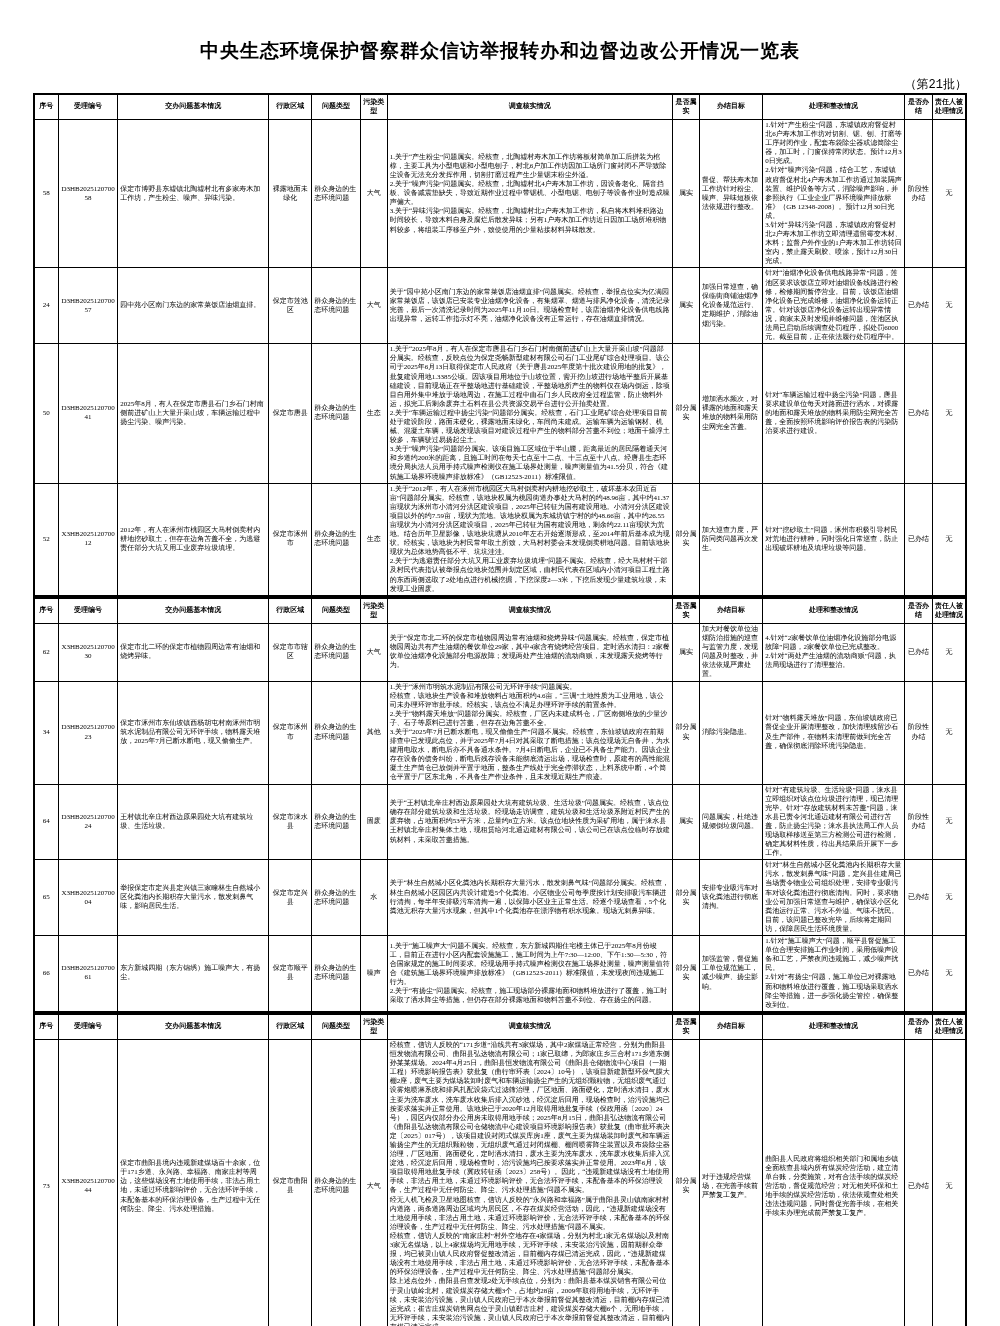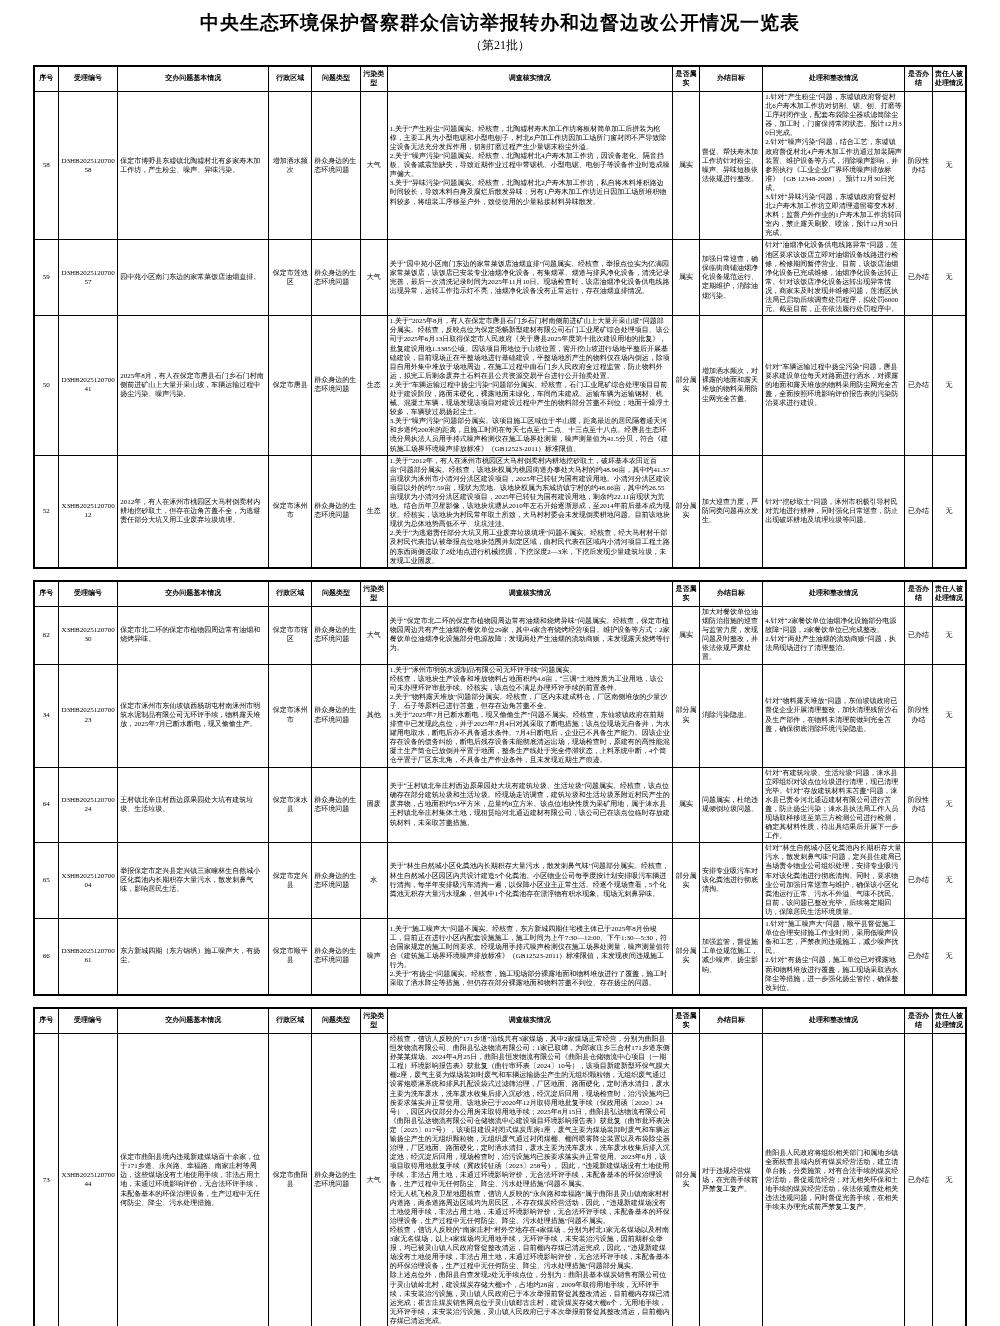--- a/index.html
+++ b/index.html
@@ -11,31 +11,33 @@
     background:#ffffff;
     color:#000;
     font-family:"Liberation Serif", serif;
   }
   .title{
     text-align:center;
     font-size:19px;
     font-weight:bold;
     letter-spacing:1px;
     line-height:1.2;
+    margin-top:28px;
   }
   .subtitle{
-    text-align:center;
+    text-align:right;
     font-size:12px;
-    margin-top:2px;
+    margin-top:13px;
+    font-family:Liberation Mono, monospace;
   }
   table.report{
     width:100%;
     border-collapse:collapse;
     table-layout:fixed;
-    margin-top:11px;
+    margin-top:0;
     border:2px solid #000;
   }
   table.report th, table.report td{
     border:1px solid #000;
     font-size:7px;
     line-height:1.3;
     padding:1px 2px;
     vertical-align:middle;
     word-break:break-all;
     overflow-wrap:anywhere;
@@ -87,36 +89,36 @@
           <th>处理和整改情况</th>
           <th>是否办结</th>
           <th>责任人被处理情况</th>
         </tr>
       </thead>
     <tbody>
         <tr>
           <td class="col-no">58</td>
           <td class="col-case_id">D3HB202512070058</td>
           <td class="col-issue">保定市博野县东墟镇北陶墟村北有多家寿木加工作坊，产生粉尘、噪声、异味污染。</td>
-          <td class="col-region">增加洒水频次</td>
+          <td class="col-region">裸露地面未绿化</td>
           <td class="col-category">群众身边的生态环境问题</td>
           <td class="col-pollution">大气</td>
           <td class="col-investigation">1.关于“产生粉尘”问题属实。经核查，北陶墟村寿木加工作坊将板材简单加工后拼装为棺椁，主要工具为小型电锯和小型电刨子，村北6户加工作坊因加工场所门窗封闭不严导致除尘设备无法充分发挥作用，切割打磨过程产生少量锯末粉尘外溢。
 2.关于“噪声污染”问题属实。经核查，北陶墟村北4户寿木加工作坊，因设备老化、隔音挡板、设备减震垫缺失，导致近期作业过程中带锯机、小型电锯、电刨子等设备作业时造成噪声偏大。
 3.关于“异味污染”问题属实。经核查，北陶墟村北2户寿木加工作坊，私自将木料堆积路边时间较长，导致木料自身及腐烂后散发异味；另有1户寿木加工作坊近日因加工场所堆积物料较多，将组装工序移至户外，致使使用的少量粘接材料异味散发。</td>
           <td class="col-verified">属实</td>
           <td class="col-goal">督促、帮扶寿木加工作坊针对粉尘、噪声、异味短板依法依规进行整改。</td>
           <td class="col-action">1.针对“产生粉尘”问题，东墟镇政府督促村北6户寿木加工作坊对切割、锯、刨、打磨等工序封闭作业，配套布袋除尘器或滤筒除尘器，加工时，门窗保持常闭状态。预计12月30日完成。
 2.针对“噪声污染”问题，结合工艺，东墟镇政府督促村北4户寿木加工作坊通过加装隔声装置、维护设备等方式，消除噪声影响，并参照执行《工业企业厂界环境噪声排放标准》（GB 12348-2008）。预计12月30日完成。
 3.针对“异味污染”问题，东墟镇政府督促村北2户寿木加工作坊立即清理遗留霉变木材、木料；监督户外作业的1户寿木加工作坊转回室内，禁止露天刷胶、喷涂，预计12月30日完成。</td>
           <td class="col-status">阶段性办结</td>
           <td class="col-accountability">无</td>
         </tr>
         <tr>
-          <td class="col-no">59</td>
+          <td class="col-no">24</td>
           <td class="col-case_id">D3HB202512070057</td>
           <td class="col-issue">园中苑小区南门东边的家常菜饭店油烟直排。</td>
           <td class="col-region">保定市莲池区</td>
           <td class="col-category">群众身边的生态环境问题</td>
           <td class="col-pollution">大气</td>
           <td class="col-investigation">关于“园中苑小区南门东边的家常菜饭店油烟直排”问题属实。经核查，举报点位实为亿满园家常菜饭店，该饭店已安装专业油烟净化设备，有集烟罩、烟道与排风净化设备，清洗记录完善，最后一次清洗记录时间为2025年11月10日。现场检查时，该店油烟净化设备供电线路出现异常，运转工作指示灯不亮，油烟净化设备没有正常运行，存在油烟直排情况。</td>
           <td class="col-verified">属实</td>
           <td class="col-goal">加强日常巡查，确保临街商铺油烟净化设备规范运行、定期维护，消除油烟污染。</td>
           <td class="col-action">针对“油烟净化设备供电线路异常”问题，莲池区要求该饭店立即对油烟设备线路进行检修，检修期间暂停营业。目前，该饭店油烟净化设备已完成维修，油烟净化设备运转正常。针对该饭店净化设备运转出现异常情况，商家未及时发现并维修问题，莲池区执法局已启动后续调查处罚程序，拟处罚6000元。截至目前，正在依法履行处罚程序中。</td>
           <td class="col-status">已办结</td>
@@ -188,21 +190,21 @@
         </tr>
       </thead>
     <tbody>
         <tr>
           <td class="col-no">62</td>
           <td class="col-case_id">X3HB202512070030</td>
           <td class="col-issue">保定市北二环的保定市植物园周边常有油烟和烧烤异味。</td>
           <td class="col-region">保定市市辖区</td>
           <td class="col-category">群众身边的生态环境问题</td>
           <td class="col-pollution">大气</td>
-          <td class="col-investigation">关于“保定市北二环的保定市植物园周边常有油烟和烧烤异味”问题属实。经核查，保定市植物园周边共有产生油烟的餐饮单位29家，其中4家含有烧烤经营项目。维护设备等方式：2家餐饮单位油烟净化设施部分电源故障；发现两处产生油烟的流动商贩，未发现露天烧烤等行为。</td>
+          <td class="col-investigation">关于“保定市北二环的保定市植物园周边常有油烟和烧烤异味”问题属实。经核查，保定市植物园周边共有产生油烟的餐饮单位29家，其中4家含有烧烤经营项目。定时洒水清扫：2家餐饮单位油烟净化设施部分电源故障；发现两处产生油烟的流动商贩，未发现露天烧烤等行为。</td>
           <td class="col-verified">属实</td>
           <td class="col-goal">加大对餐饮单位油烟防治措施的巡查与监管力度，发现问题及时整改，并依法依规严肃处置。</td>
           <td class="col-action">4.针对“2家餐饮单位油烟净化设施部分电源故障”问题，2家餐饮单位已完成整改。
 2.针对“两处产生油烟的流动商贩”问题，执法局现场进行了清理整治。</td>
           <td class="col-status">已办结</td>
           <td class="col-accountability">无</td>
         </tr>
         <tr>
           <td class="col-no">34</td>
           <td class="col-case_id">D3HB202512070023</td>

